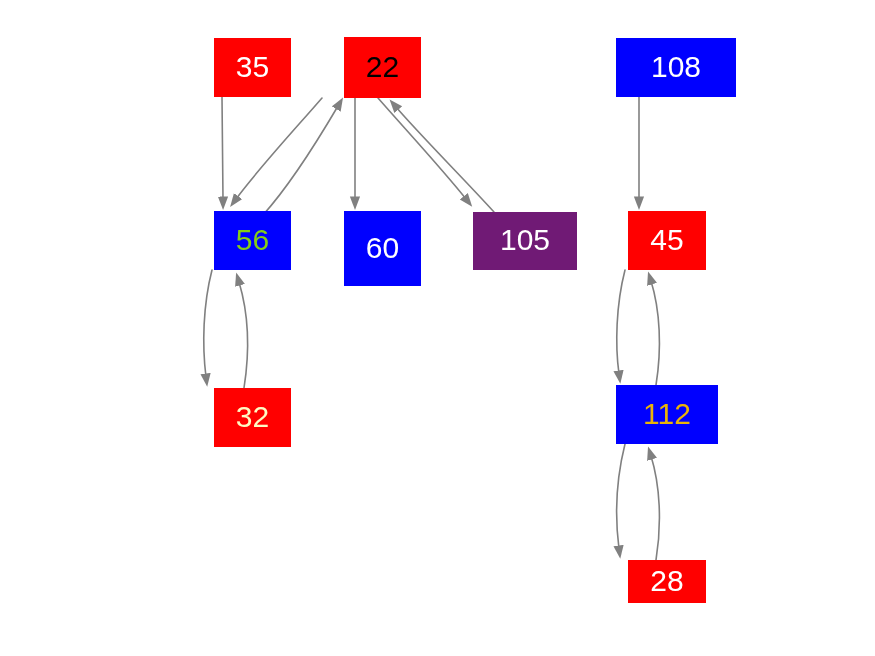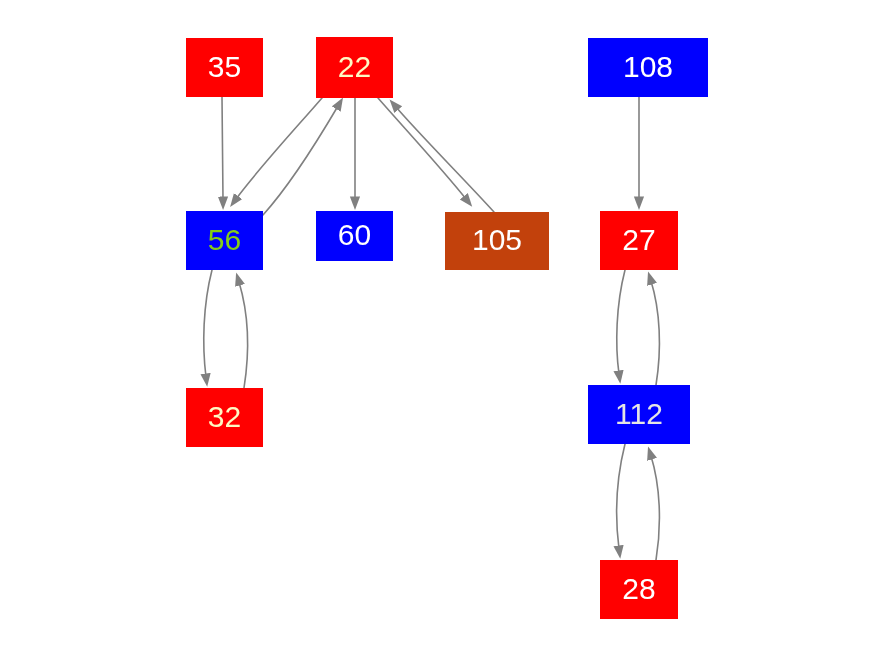--- a/index.html
+++ b/index.html
@@ -30,20 +30,21 @@
     display: flex;
     align-items: center;
     justify-content: center;
     color: #ffffff;
     font-family: "Liberation Sans", sans-serif;
     font-size: 30px;
     line-height: 1;
     letter-spacing: 0px;
     box-sizing: border-box;
     user-select: none;
+    margin-left: 28px;
   }
   .node-label {
     display: block;
     transform: translateY(-1px);
   }
 </style>
 </head>
 <body>
 
 <div id="canvas">
@@ -69,41 +70,41 @@
         <path d="M 625,444 C 616,480 615,518 619,549" fill="none" stroke="#808080" stroke-width="1.6" stroke-linecap="round" marker-end="url(#arrowhead)"></path>
         <path d="M 656,560 C 662,523 660,485 651,456" fill="none" stroke="#808080" stroke-width="1.6" stroke-linecap="round" marker-end="url(#arrowhead)"></path>
       </g>
   </svg>
 
   <div id="nodes-group">
       <div class="node" style="left: 186px; top: 38px; width: 77px; height: 59px; background: rgb(255, 0, 0);">
         <span class="node-label" style="color: rgb(255, 255, 255);">35</span>
       </div>
       <div class="node" style="left: 316px; top: 37px; width: 77px; height: 61px; background: rgb(255, 0, 0);">
-        <span class="node-label" style="color: #fef9c3;">22</span>
+        <span class="node-label" style="color: #000000;">22</span>
       </div>
       <div class="node" style="left: 588px; top: 38px; width: 120px; height: 59px; background: rgb(0, 0, 255);">
         <span class="node-label" style="color: rgb(255, 255, 255);">108</span>
       </div>
       <div class="node" style="left: 186px; top: 211px; width: 77px; height: 59px; background: rgb(0, 0, 255);">
         <span class="node-label" style="color: #84cc16;">56</span>
       </div>
-      <div class="node" style="left: 316px; top: 211px; width: 77px; height: 50px; background: rgb(0, 0, 255);">
+      <div class="node" style="left: 316px; top: 211px; width: 77px; height: 75px; background: rgb(0, 0, 255);">
         <span class="node-label" style="color: rgb(255, 255, 255);">60</span>
       </div>
-      <div class="node" style="left: 445px; top: 212px; width: 104px; height: 58px; background: #c2410c;">
+      <div class="node" style="left: 445px; top: 212px; width: 104px; height: 58px; background: #701a75;">
         <span class="node-label" style="color: rgb(255, 255, 255);">105</span>
       </div>
       <div class="node" style="left: 600px; top: 211px; width: 78px; height: 59px; background: rgb(255, 0, 0);">
-        <span class="node-label" style="color: rgb(255, 255, 255);">27</span>
+        <span class="node-label" style="color: rgb(255, 255, 255);">45</span>
       </div>
       <div class="node" style="left: 186px; top: 388px; width: 77px; height: 59px; background: rgb(255, 0, 0);">
         <span class="node-label" style="color: #fef9c3;">32</span>
       </div>
       <div class="node" style="left: 588px; top: 385px; width: 102px; height: 59px; background: rgb(0, 0, 255);">
-        <span class="node-label" style="color: #e5e5e5;">112</span>
+        <span class="node-label" style="color: #eab308;">112</span>
       </div>
-      <div class="node" style="left: 600px; top: 560px; width: 78px; height: 59px; background: rgb(255, 0, 0); justify-content: center;">
+      <div class="node" style="left: 600px; top: 560px; width: 78px; height: 43px; background: rgb(255, 0, 0); justify-content: center;">
         <span class="node-label" style="color: rgb(255, 255, 255);">28</span>
       </div>
     </div>
 
 </div>
 
 </body></html>

